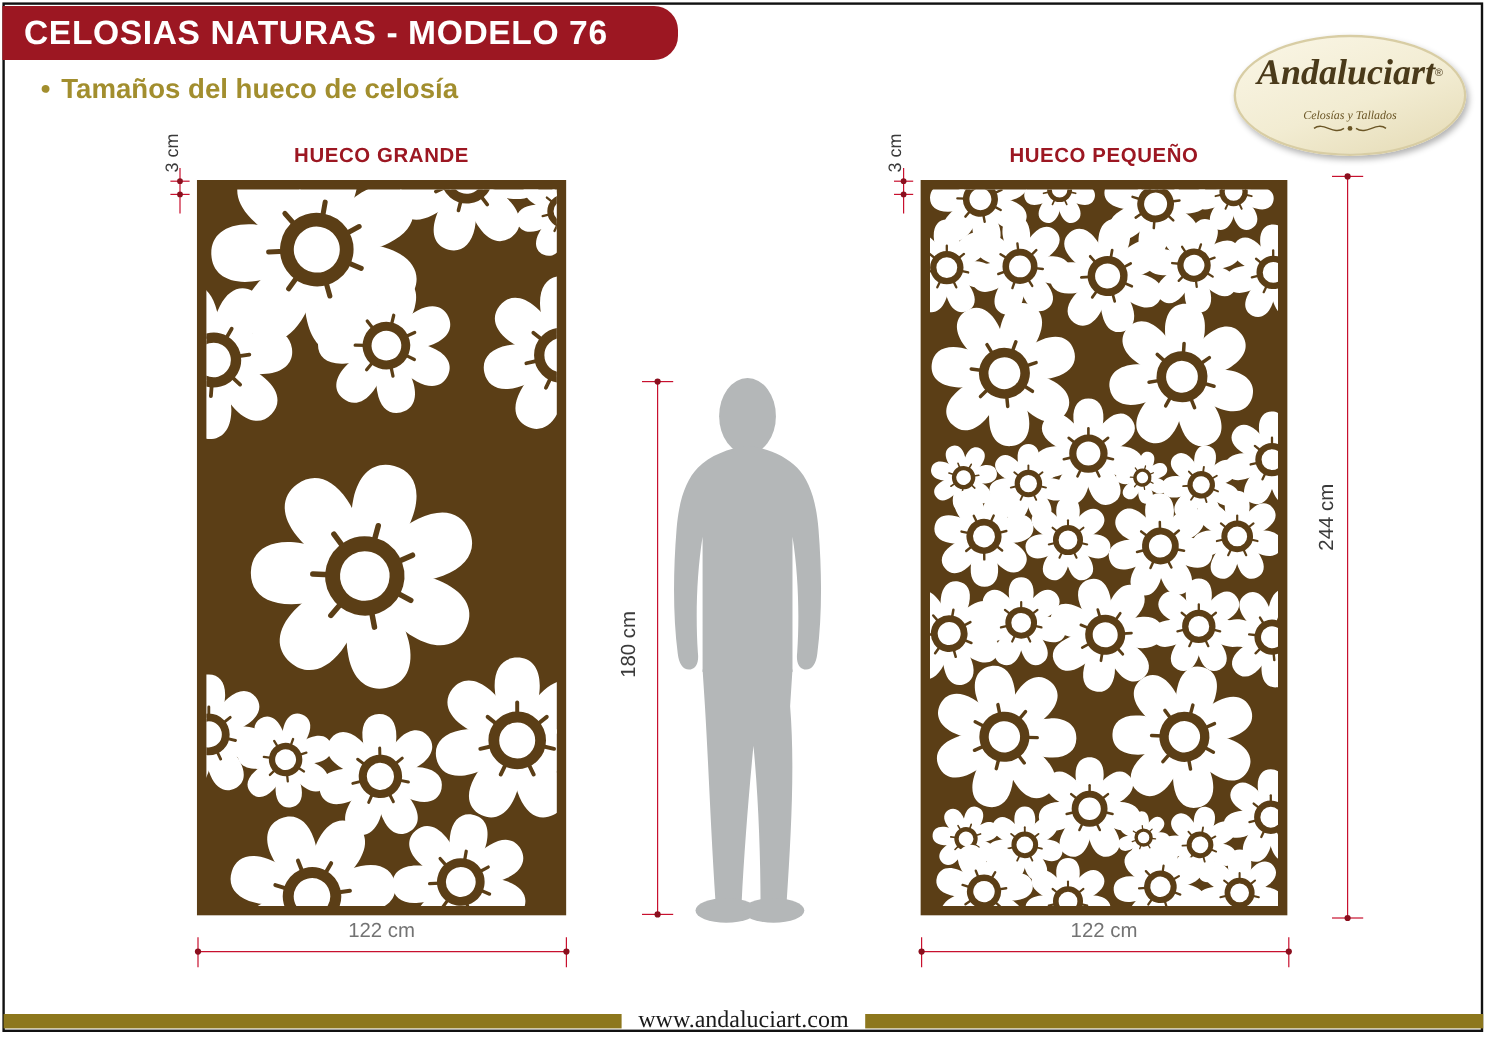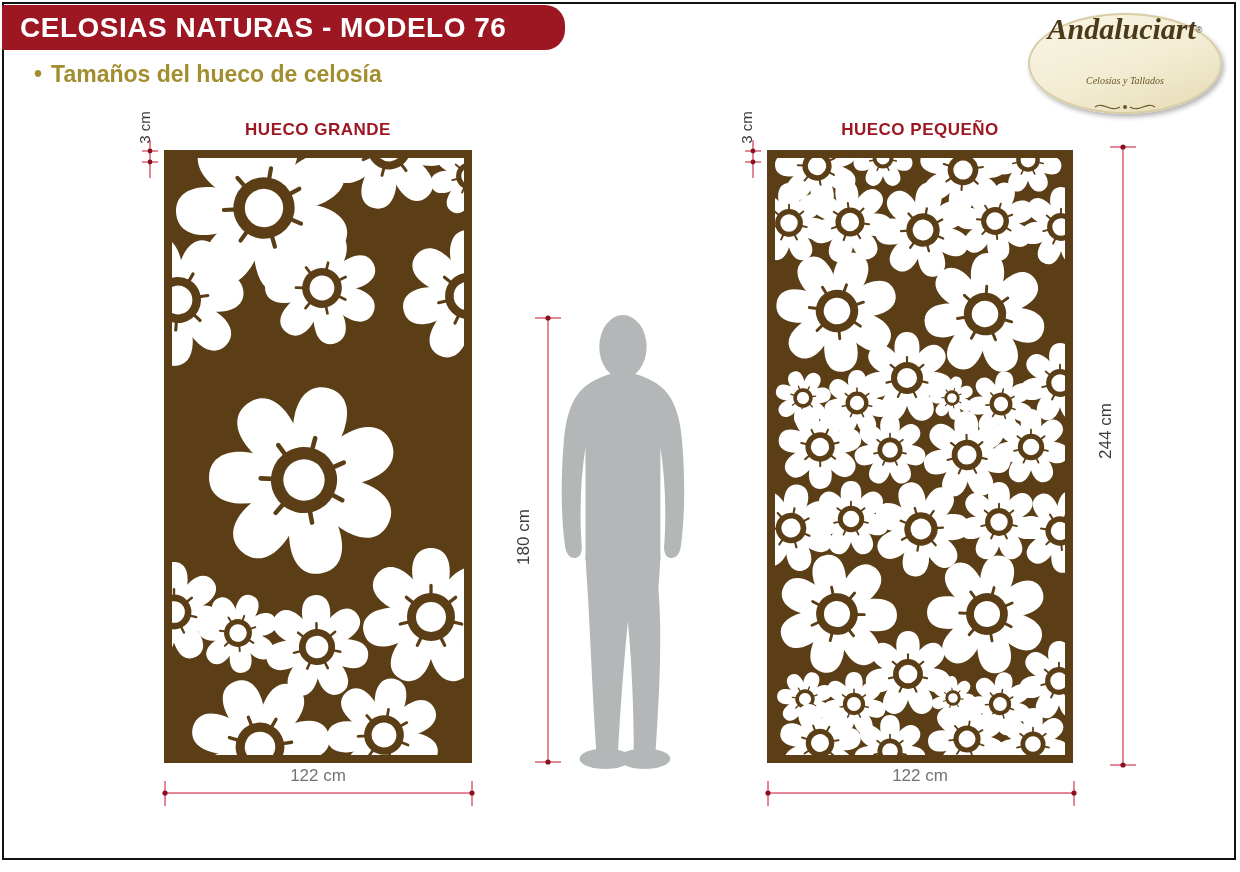--- a/index.html
+++ b/index.html
@@ -7,24 +7,24 @@
          font-family:"Liberation Sans", sans-serif;}
   .page-border{position:absolute;left:2px;top:2px;width:1230px;height:854px;
          border:2px solid #111111;pointer-events:none;}
   
   .header-bar{position:absolute;left:2px;top:5px;width:563px;height:45px;background:#9C1722;
          border-radius:0 20px 20px 0;display:flex;align-items:center;}
   .header-bar span{color:#ffffff;font-size:28px;font-weight:bold;padding-left:18px;letter-spacing:0.5px;}
   .subtitle{position:absolute;left:34px;top:61px;font-size:23px;font-weight:bold;color:#A28E2E;}
   .subtitle .bullet{margin-right:9px;}
   
-  .logo{position:absolute;left:1028px;top:13px;width:190px;height:97px;border-radius:50%;
+  .logo{position:absolute;left:1028px;top:29px;width:190px;height:97px;border-radius:50%;
         background:linear-gradient(160deg,#faf6e6 0%,#f2ecd2 55%,#e4dab4 100%);
         border:2px solid #d8cda4;box-shadow:2px 3px 5px rgba(0,0,0,0.3);
-        display:flex;flex-direction:column;align-items:center;justify-content:space-between;}
+        display:flex;flex-direction:column;align-items:center;justify-content:center;}
   .logo-brand{font-family:"Liberation Serif", serif;font-style:italic;font-weight:bold;
         font-size:30px;color:#4a3a1a;line-height:28px;}
   .logo-reg{font-size:9px;vertical-align:super;color:#4a3a1a;}
   .logo-tagline{font-family:"Liberation Serif", serif;font-style:italic;font-size:10px;color:#6b5626;margin-top:16px;}
   
   .panel-title{position:absolute;top:120px;font-size:17px;font-weight:bold;color:#9C1722;
         text-align:center;letter-spacing:0.5px;}
   .rot-label{position:absolute;font-size:15px;color:#3A3A3A;text-align:center;
         transform:rotate(-90deg);transform-origin:center center;white-space:nowrap;}
   .dim-label{position:absolute;font-size:17px;color:#737373;text-align:center;}
@@ -214,14 +214,19 @@
   </svg>
   <div class="dim-label" style="left:767px;top:766px;width:306px;">122 cm</div>
   <svg class="dim-svg" style="left:763px;top:779px;" width="318" height="30">
     <line x1="5" y1="14" x2="311" y2="14" stroke="#C8102E" stroke-width="1"></line>
     <line x1="5" y1="2" x2="5" y2="27" stroke="#C8102E" stroke-width="1"></line>
     <line x1="311" y1="2" x2="311" y2="27" stroke="#C8102E" stroke-width="1"></line>
     <circle cx="5" cy="14" r="2.6" fill="#8B0F1E"></circle>
       <circle cx="311" cy="14" r="2.6" fill="#8B0F1E"></circle>
   </svg>
 
+  <div class="footer">
+    <div class="bar"></div>
+    <div class="site">www.andaluciart.com</div>
+    <div class="bar"></div>
+  </div>
 
 </div>
 
 </body></html>

